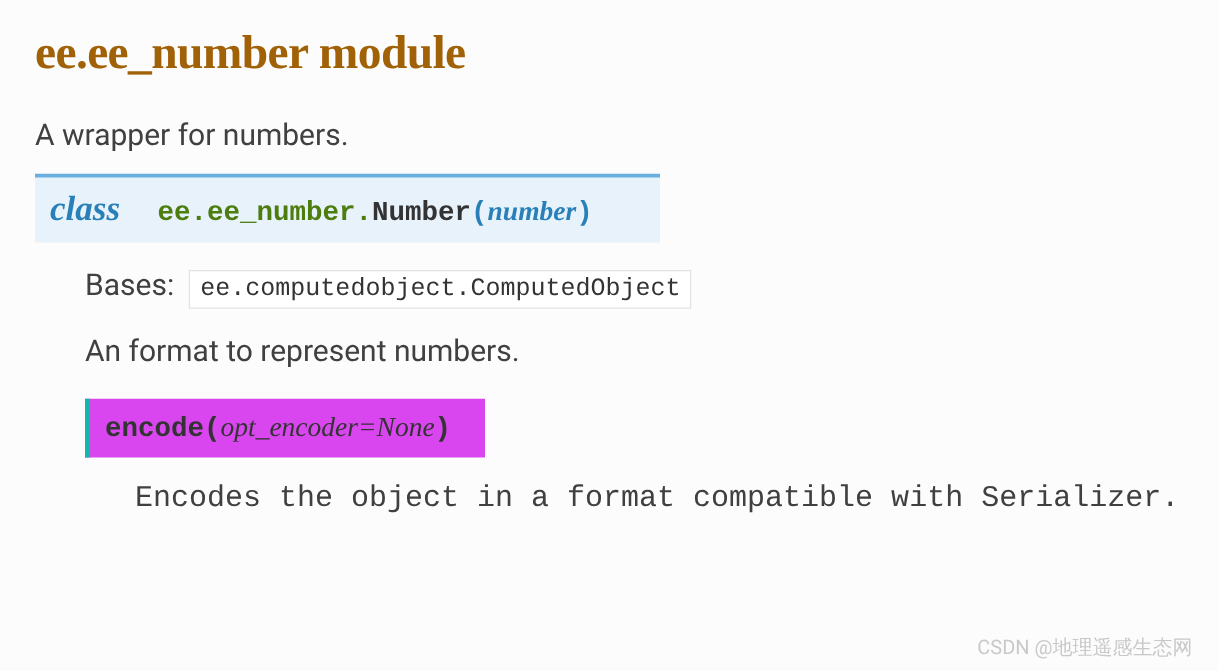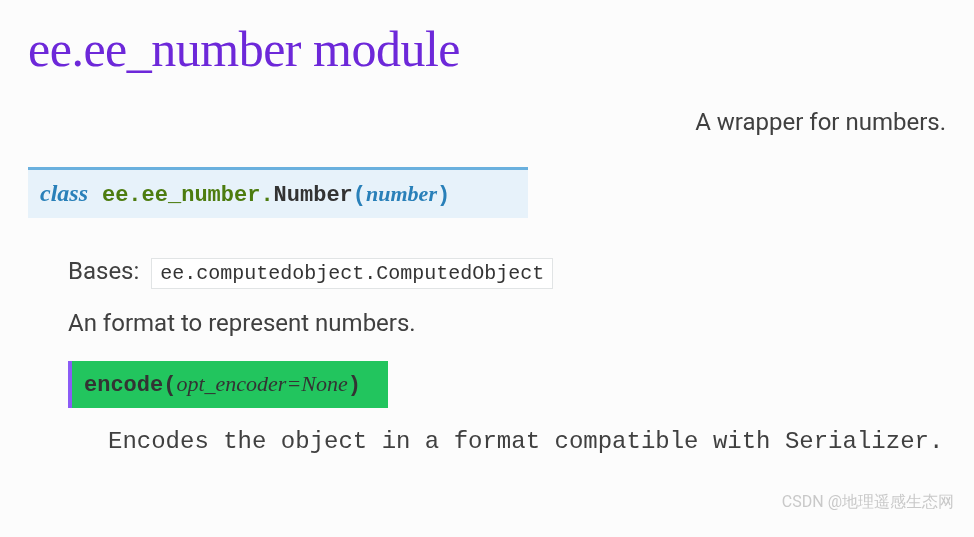--- a/index.html
+++ b/index.html
@@ -11,48 +11,47 @@
       font-family: -apple-system, BlinkMacSystemFont, "Segoe UI", Roboto, "Helvetica Neue", Arial, sans-serif;
       background: #fcfcfc;
       color: #333;
       padding: 20px 28px;
       width: 974px;
       height: 537px;
       overflow: hidden;
     }
     h1 {
       font-family: Georgia, "Times New Roman", serif;
-      font-weight: 400;
-      font-size: 50px;
-      color: #6d28d9;
+      font-weight: 700;
+      font-size: 38px;
+      color: #a16207;
       margin-bottom: 30px;
       letter-spacing: -0.5px;
     }
     .description {
       font-size: 24px;
       color: #404040;
-      margin-bottom: 31px;
+      margin-bottom: 17px;
       font-weight: 400;
-      text-align: right;
     }
     .class-signature {
       background: #e7f2fa;
       border-top: 3px solid #6ab0de;
       padding: 10px 12px;
       margin-bottom: 20px;
       display: inline-block;
       min-width: 500px;
     }
     .keyword-class {
       font-family: Georgia, "Times New Roman", serif;
       font-style: italic;
       font-weight: 700;
-      font-size: 24px;
+      font-size: 28px;
       color: #2980b9;
-      margin-right: 10px;
+      margin-right: 26px;
     }
     .class-path {
       font-family: "Consolas", "Monaco", "Courier New", monospace;
       font-weight: 700;
       font-size: 22px;
       color: #4d7c0f;
     }
     .class-name {
       font-family: "Consolas", "Monaco", "Courier New", monospace;
       font-weight: 700;
@@ -76,43 +75,42 @@
       margin-left: 40px;
     }
     .indent-2 {
       margin-left: 80px;
       font-family: Liberation Mono, monospace;
     }
     .bases-row {
       margin-bottom: 24px;
       font-size: 24px;
       color: #404040;
-      margin-top: 19px;
     }
     .bases-label {
       font-size: 24px;
       color: #404040;
     }
     .code-inline {
       font-family: "Consolas", "Monaco", "Courier New", monospace;
       font-size: 20px;
       background: #fff;
       border: 1px solid #e1e4e5;
       padding: 3px 8px;
       color: #333;
       margin-left: 6px;
     }
     .class-desc {
       font-size: 24px;
       color: #404040;
       margin-bottom: 24px;
     }
     .method-signature {
-      background: #22c55e;
-      border-left: 4px solid #8b5cf6;
+      background: #d946ef;
+      border-left: 4px solid #14b8a6;
       padding: 10px 12px;
       margin-bottom: 20px;
       display: inline-block;
       min-width: 320px;
     }
     .method-name {
       font-family: "Consolas", "Monaco", "Courier New", monospace;
       font-weight: 700;
       font-size: 22px;
       color: #333;
@@ -129,21 +127,21 @@
       font-size: 22px;
       color: #333;
       font-weight: 400;
     }
     .method-desc {
       font-size: 24px;
       color: #404040;
     }
     .watermark {
       position: absolute;
-      bottom: 24px;
+      bottom: 8px;
       right: 20px;
       font-size: 16px;
       color: rgba(150,150,150,0.5);
       font-weight: 400;
     }
   </style>
 </head>
 <body>
 
 

